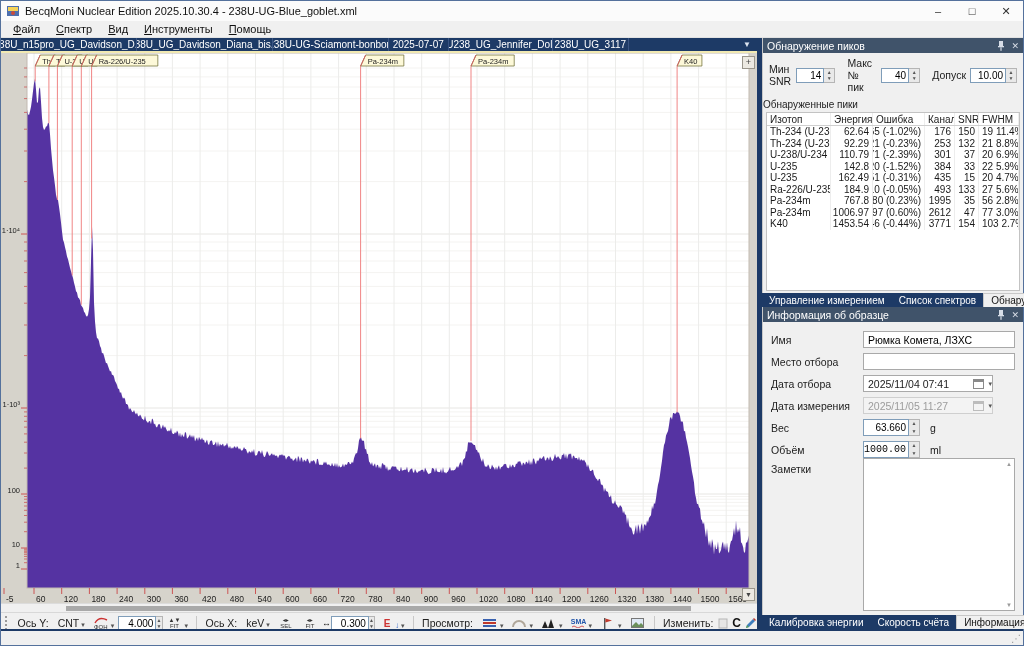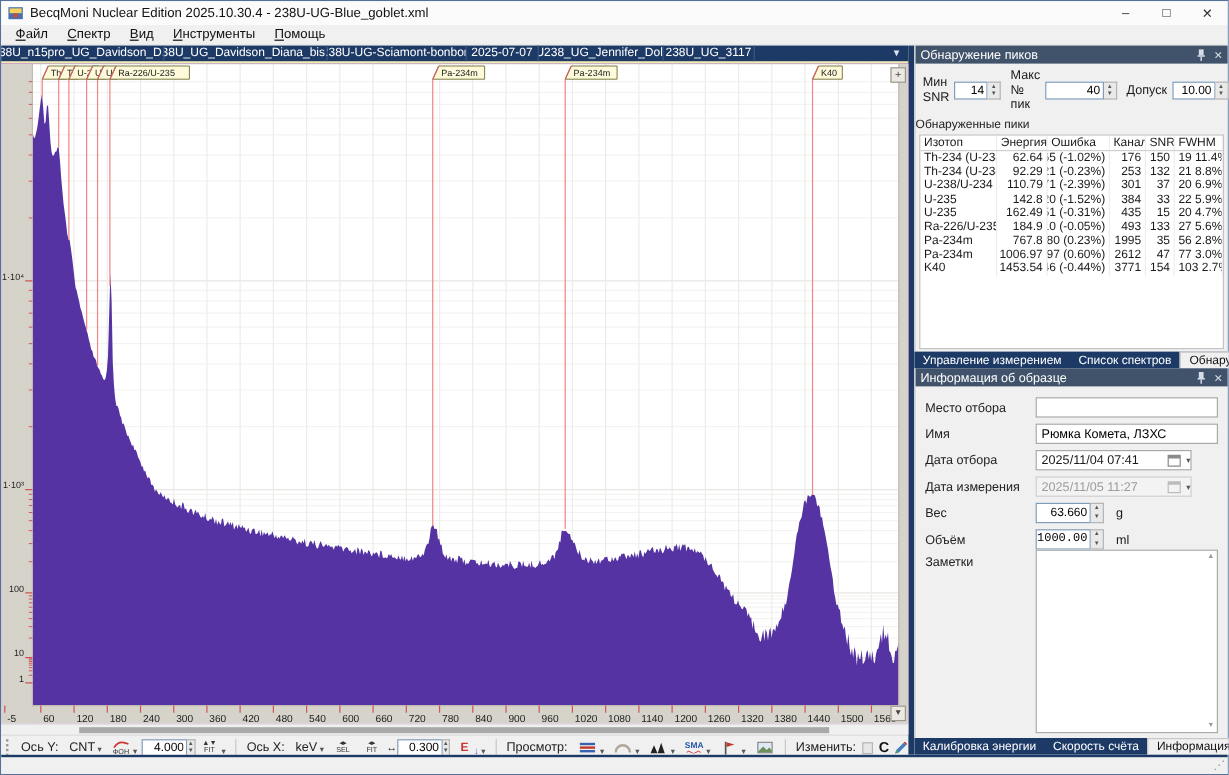--- a/index.html
+++ b/index.html
@@ -23,21 +23,21 @@
   .right { flex:1; display:flex; flex-direction:column; background:#f0f0f0; min-width:0;}
   
   .tabstrip { height:15px; background:#1d3a66; display:flex; align-items:stretch;
     border-bottom:2px solid #f1e9b2; flex:0 0 auto;}
   .stab { color:#fff; font-size:10px; display:flex; align-items:center; justify-content:center;
     padding:0 10px; border-right:1px solid #3a5584; white-space:nowrap; overflow:hidden;}
   .stab.active { background:#f7ef9f; color:#222;margin-top:16px; }
   .stab .closex { margin-left:8px; color:#a2651c; font-size:9px; }
   .tab-overflow { margin-left:auto; color:#dce4f0; font-size:8px; display:flex; align-items:center; padding:0 6px;}
   
-  .chartwrap { position:relative; height:550px; flex:0 0 auto; background:#d946ef;}
+  .chartwrap { position:relative; height:550px; flex:0 0 auto; background:#0f766e;}
   .chartwrap svg { display:block; }
   .cbtn { position:absolute; width:13px; height:13px; background:#ece9e2; border:1px solid #9a968c;
     font-size:9px; line-height:11px; text-align:center; color:#444;}
   .cbtn.plus { top:3px; right:2px; }
   .cbtn.down { bottom:2px; right:2px; font-size:7px;}
   .hscroll { height:9px; background:#f0f0f0; position:relative; flex:0 0 auto; border-top:1px solid #dcdcdc;}
   .hthumb { position:absolute; left:65px; top:2px; width:625px; height:5px; background:#a9a9a9; }
   
   .toolbar { height:21px; display:flex; align-items:center; background:#f0f0f0; border-top:1px solid #d8d8d8;
     padding-left:2px; font-size:10.5px; flex:0 0 auto; white-space:nowrap;}
@@ -556,21 +556,21 @@
           <span class="numbox">
               <input class="tin" style="width: 28px;" value="14">
               <span class="spinv">
                 <span>▲</span>
                 <span>▼</span>
               </span>
             </span>
           <span class="gap"></span>
           <span>Макс № пик</span>
           <span class="numbox">
-              <input class="tin" style="width: 49px;" value="40">
+              <input class="tin" style="width: 28px;" value="40">
               <span class="spinv">
                 <span>▲</span>
                 <span>▼</span>
               </span>
             </span>
           <span class="gap"></span>
           <span>Допуск</span>
           <span class="numbox">
               <input class="tin" style="width: 36px;" value="10.00">
               <span class="spinv">
@@ -676,26 +676,26 @@
           <span class="sp"></span>
           <svg class="ph-ico" width="8" height="10" viewBox="0 0 8 10">
             <rect x="2" y="0" width="4" height="5" fill="#d7dde7"></rect>
               <rect x="1" y="5" width="6" height="1.3" fill="#d7dde7"></rect>
               <rect x="3.4" y="6.3" width="1.2" height="3.5" fill="#d7dde7"></rect>
           </svg>
           <span class="ph-ico">✕</span>
         </div>
         <div style="height:6px"></div>
         <div class="frow">
+          <span class="flabel">Имя</span>
+          <input class="finput" value="Рюмка Комета, ЛЗХС" style="">
+        </div>
+        <div class="frow">
           <span class="flabel">Место отбора</span>
           <input class="finput" value="" style="">
-        </div>
-        <div class="frow">
-          <span class="flabel">Имя</span>
-          <input class="finput" value="Рюмка Комета, ЛЗХС" style="">
         </div>
         <div class="frow">
           <span class="flabel">Дата отбора</span>
           <div class="dtpick">
             <span class="val">2025/11/04 07:41</span>
             <span class="calico"></span>
             <span class="drop">▾</span>
           </div>
           <span style="flex:1"></span>
         </div>

